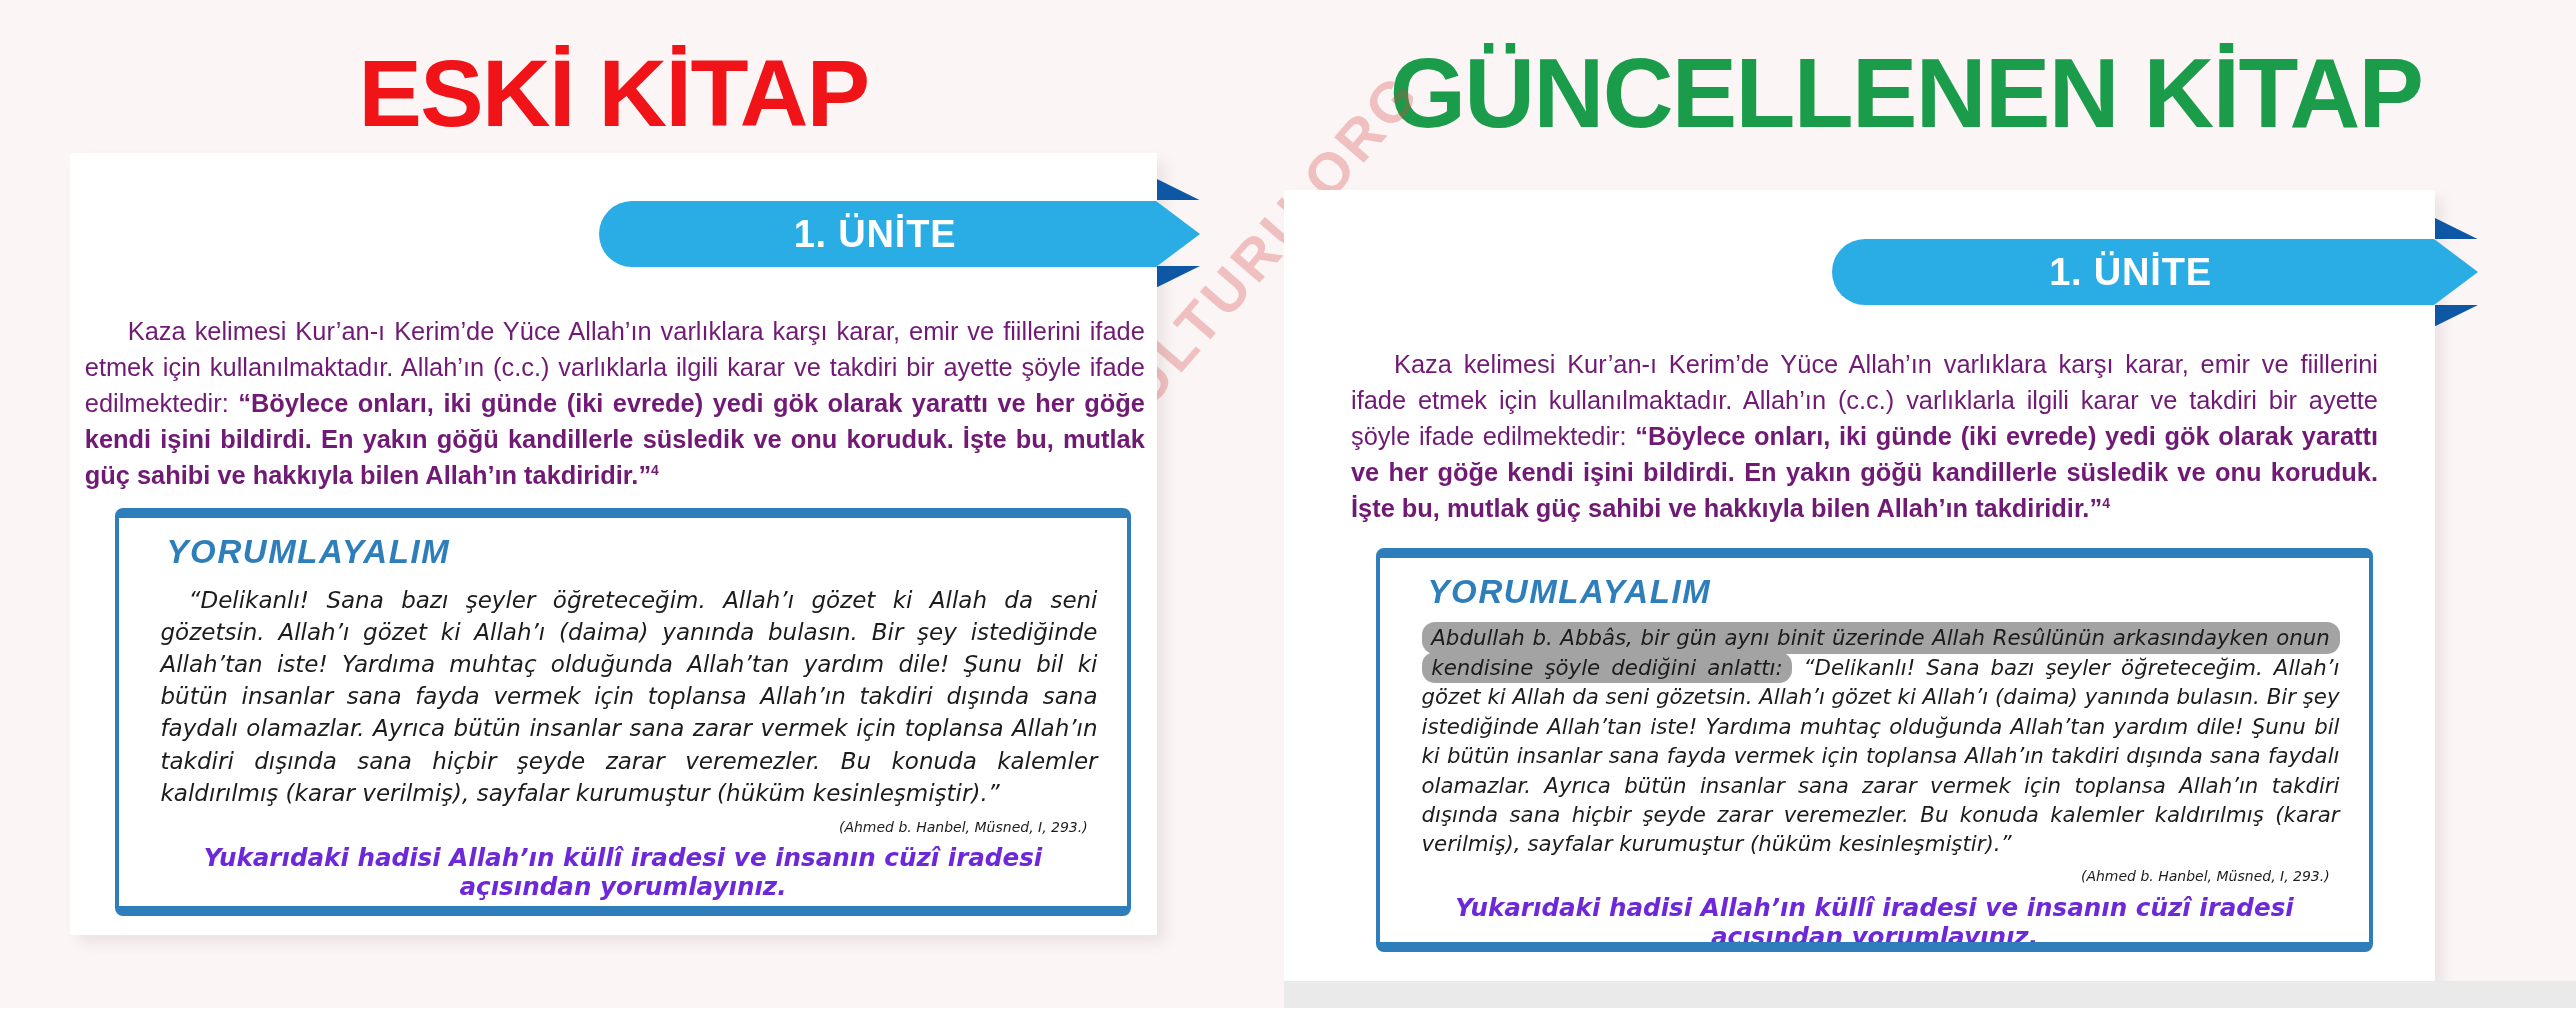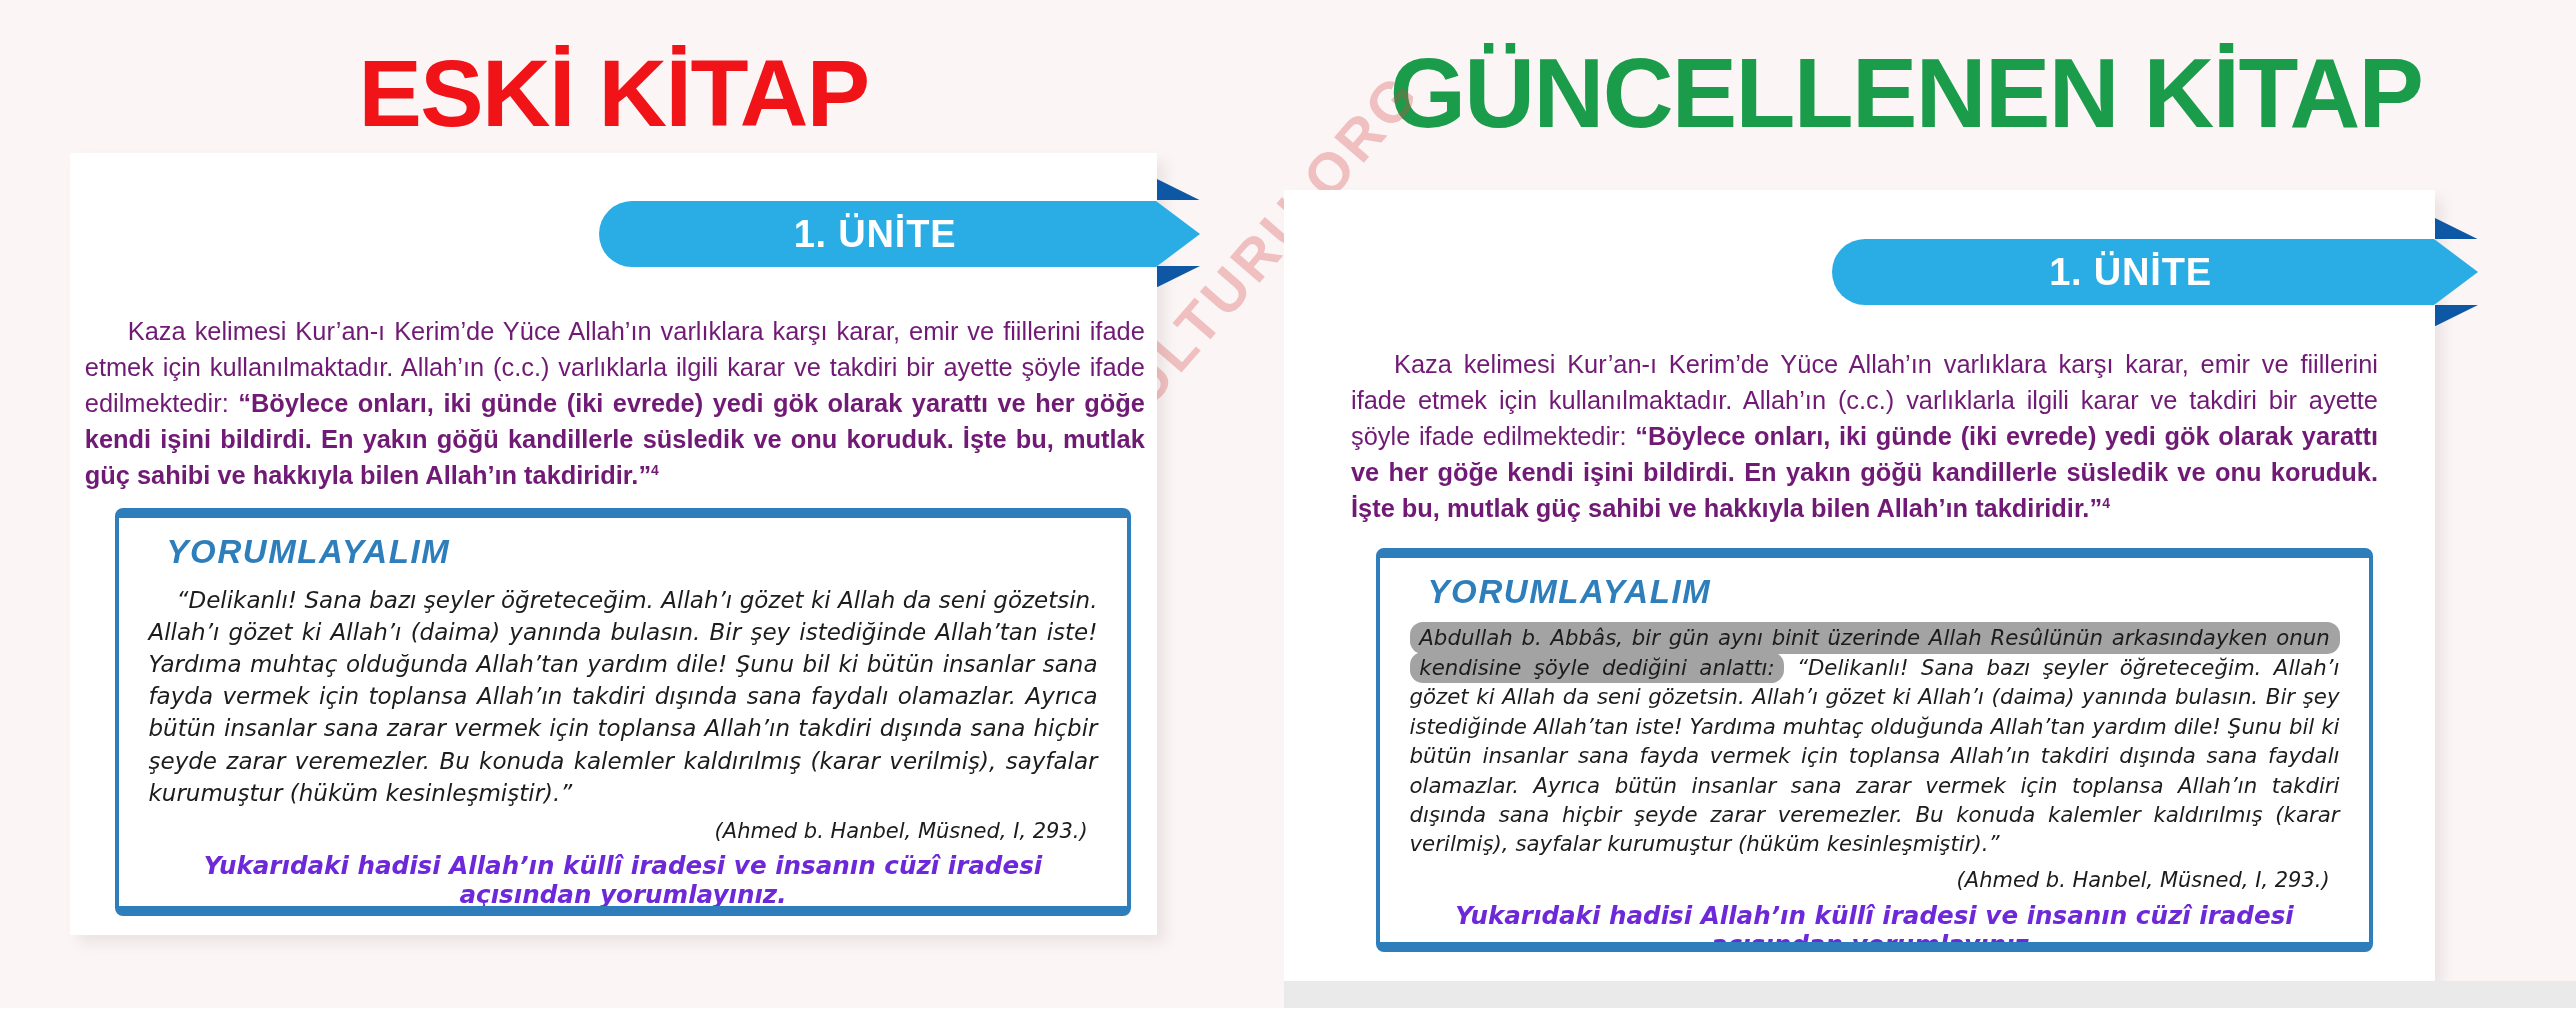--- a/index.html
+++ b/index.html
@@ -68,33 +68,33 @@
     border-radius:8px;overflow:hidden;
   }
   .page.left .quote-box{left:45px;top:355px;width:1016px;height:408px;}
   .page.right .quote-box{left:92px;top:358px;width:997px;height:404px;}
   .quote-box .inner{padding:9.8px 29.5px 6.6px 29.5px;}
   .box-title{
     font-weight:700;font-style:italic;font-size:33px;letter-spacing:1.6px;
     color:#2E7EBC;margin:4.9px 0 0 18px;
   }
   .quote{
-    margin:13px 0 0 0;color:#1c1c1c;
+    margin:13px 0 0 12px;color:#1c1c1c;
     font-family:"DejaVu Sans",sans-serif;font-style:italic;
     text-align:justify;
   }
   .page.left .quote{font-size:23px;line-height:1.40;text-indent:28px;}
   .page.right .quote{font-size:21.3px;line-height:1.38;text-indent:0;}
   .hl{
     background:#a3a3a3;border-radius:13px;padding:3.3px 9.8px;
     -webkit-box-decoration-break:clone;box-decoration-break:clone;
   }
   .citation{
     font-family:"DejaVu Sans",sans-serif;font-style:italic;
-    font-size:21px;color:#1c1c1c;text-align:right;margin:9.8px 9.8px 0 0;
+    font-size:14px;color:#1c1c1c;text-align:right;margin:9.8px 9.8px 0 0;
   }
   .prompt{
     font-family:"DejaVu Sans",sans-serif;font-style:italic;font-weight:700;
     font-size:24.6px;color:#6d28d9;text-align:center;margin:8.2px 0 0 0;
   }
 </style>
 </head>
 <body>
 
 <div id="canvas">

